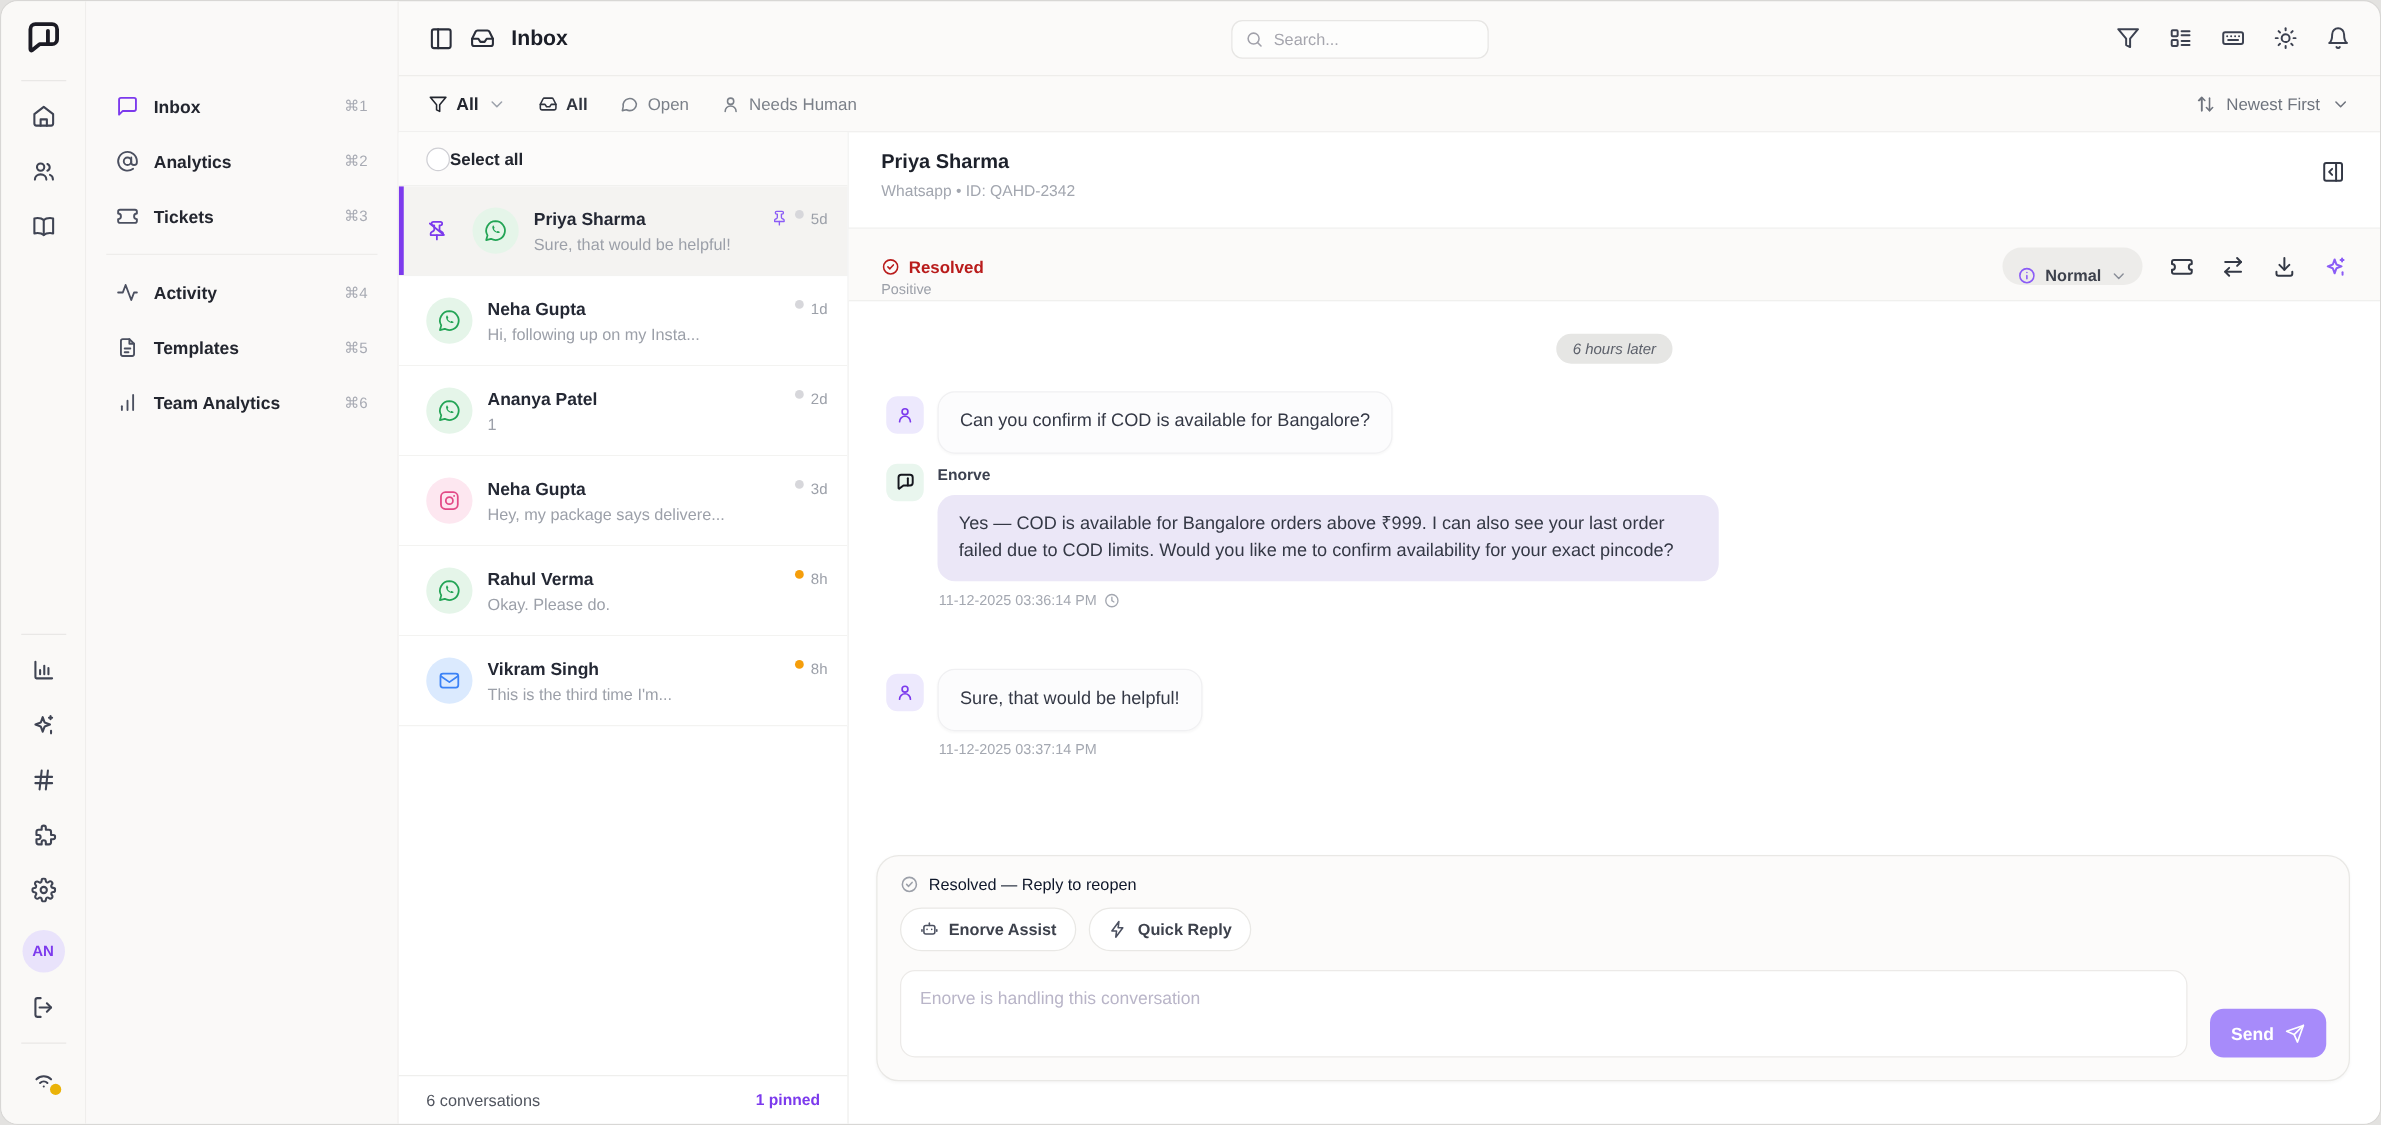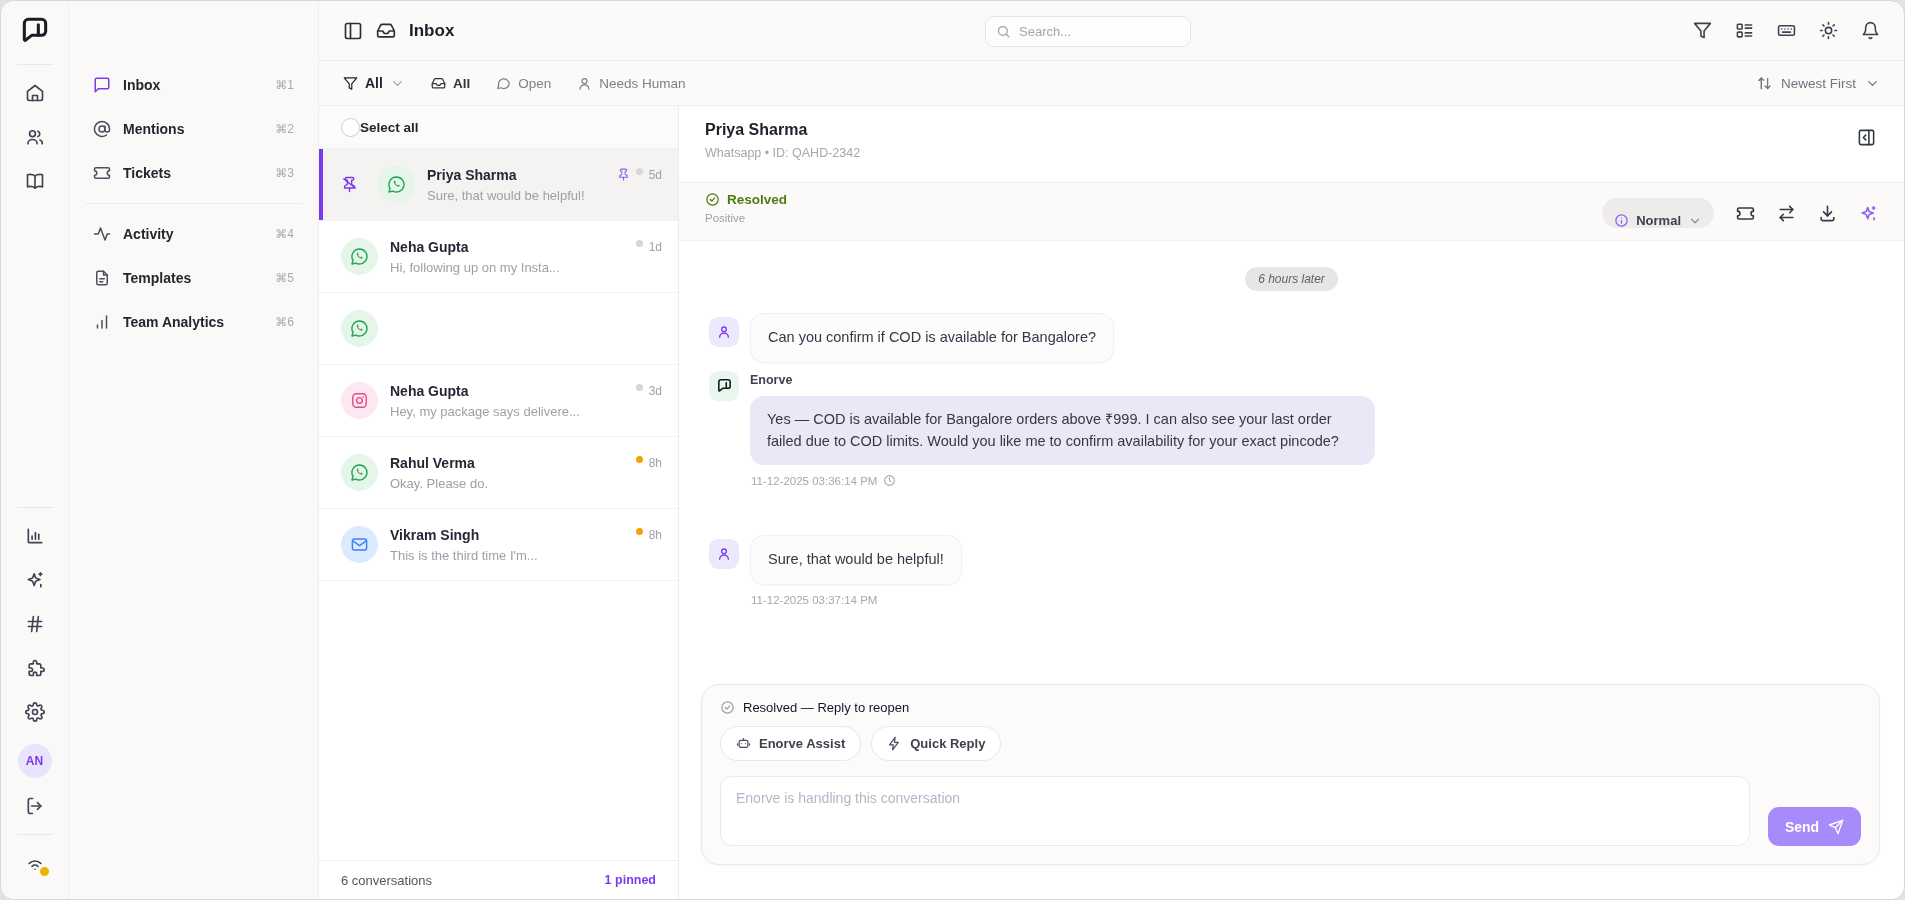--- a/index.html
+++ b/index.html
@@ -88,21 +88,21 @@
 
   
   .chat-panel { flex:1; display:flex; flex-direction:column; min-width:0; background:#fff; }
   .chat-header { height:77px; border-bottom:1px solid #f0f0ee; padding:15px 26px 0 26px; position:relative; flex-shrink:0; }
   .chat-name { font-size:16px; font-weight:700; color:#1d212b; }
   .chat-sub { margin-top:7px; font-size:12.5px; color:#a2a6af; }
   .chat-collapse { position:absolute; right:28px; top:22px; color:#333845; cursor:pointer; }
   .chat-collapse svg { width:19px; height:19px; }
 
   .status-bar { height:58px; background:#fbfaf9; border-bottom:1px solid #f0f0ee; padding:9px 26px 0; display:flex; justify-content:space-between; flex-shrink:0; }
-  .status-left .st-row { display:flex; align-items:center; gap:7px; color:#4d7c0f; font-size:13.5px; font-weight:600; }
+  .status-left .st-row { display:flex; align-items:center; gap:7px; color:#b91c1c; font-size:13.5px; font-weight:600;margin-top:14px; }
   .status-left .st-row svg { width:15px; height:15px; }
   .sentiment { margin-top:5px; font-size:11.5px; color:#9ca0a9; }
   .status-right { display:flex; align-items:center; gap:22px; padding-bottom:6px; }
   .priority-pill { height:30px; background:#edecea; border-radius:999px; display:flex; align-items:flex-end; gap:7px; padding:0 12px; cursor:pointer; }
   .priority-pill .info { color:#8b5cf6; }
   .priority-pill .info svg { width:15px; height:15px; }
   .priority-label { font-size:13px; font-weight:600; color:#3d414c; }
   .priority-pill .chev svg { width:14px; height:14px; color:#8a8e98; }
   .sb-ic { color:#333845; cursor:pointer; }
   .sb-ic svg { width:19px; height:19px; }
@@ -234,21 +234,21 @@
           <path d="M21 15a2 2 0 0 1-2 2H7l-4 4V5a2 2 0 0 1 2-2h14a2 2 0 0 1 2 2z"></path>
         </svg>
       <span class="nav-label">Inbox</span>
       <span class="nav-shortcut">⌘1</span>
     </div>
     <div class="nav-item">
       <svg viewBox="0 0 24 24" class="ic">
           <circle cx="12" cy="12" r="4"></circle>
           <path d="M16 8v5a3 3 0 0 0 6 0v-1a10 10 0 1 0-4 8"></path>
         </svg>
-      <span class="nav-label">Mentions</span>
+      <span class="nav-label">Analytics</span>
       <span class="nav-shortcut">⌘2</span>
     </div>
     <div class="nav-item">
       <svg viewBox="0 0 24 24" class="ic">
           <path d="M2 9V7a2 2 0 0 1 2-2h16a2 2 0 0 1 2 2v2a3 3 0 0 0 0 6v2a2 2 0 0 1-2 2H4a2 2 0 0 1-2-2v-2a3 3 0 0 0 0-6z"></path>
         </svg>
       <span class="nav-label">Tickets</span>
       <span class="nav-shortcut">⌘3</span>
     </div>
     <div class="nav-div"></div>
@@ -443,20 +443,30 @@
             </div>
           </div>
 
           <div class="conv">
             <span class="cav av-wa">
               <svg viewBox="0 0 24 24" class="ic" style="stroke-width:1.8">
                   <path d="M12 2.5a9.5 9.5 0 0 0-8.2 14.3L2.5 21.5l4.8-1.2A9.5 9.5 0 1 0 12 2.5Z"></path>
                   <path d="M9.1 7.4c.25-.6.8-.62 1.05-.08l.72 1.5c.13.28.07.6-.15.82l-.5.5c.55 1.3 1.6 2.34 2.9 2.9l.5-.5c.22-.22.54-.28.82-.15l1.5.72c.54.25.52.8-.08 1.05-.6.26-1.3.4-1.9.3-2.6-.5-4.8-2.6-5.3-5.3-.1-.6 0-1.3.44-1.76Z" fill="currentColor" stroke="none"></path>
                 </svg>
             </span>
+            <div class="cmain">
+              <div class="crow1">
+                <span class="cname">Ananya Patel</span>
+                <span class="cmeta">
+                  <span class="dot dot-gray"></span>
+                  <span class="ctime">2d</span>
+                </span>
+              </div>
+              <div class="cprev">1</div>
+            </div>
           </div>
 
           <div class="conv">
             <span class="cav av-ig">
               <svg viewBox="0 0 24 24" class="ic" style="stroke-width:1.8">
                   <rect x="3.5" y="3.5" width="17" height="17" rx="4.5"></rect>
                   <circle cx="12" cy="12" r="3.6"></circle>
                   <circle cx="16.8" cy="7.2" r="1" fill="currentColor" stroke="none"></circle>
                 </svg>
             </span>

